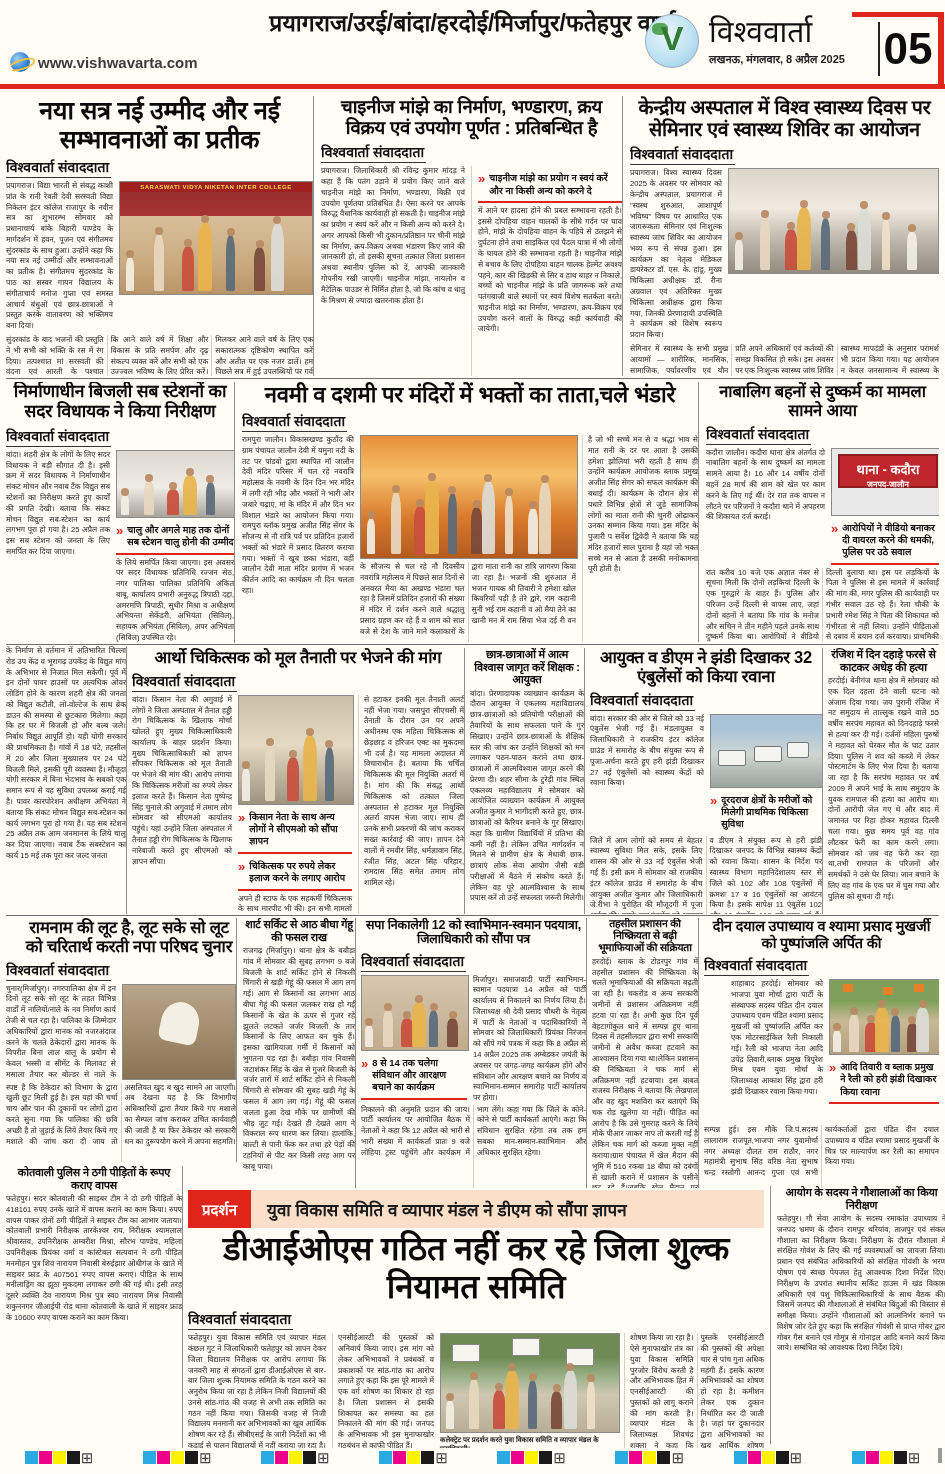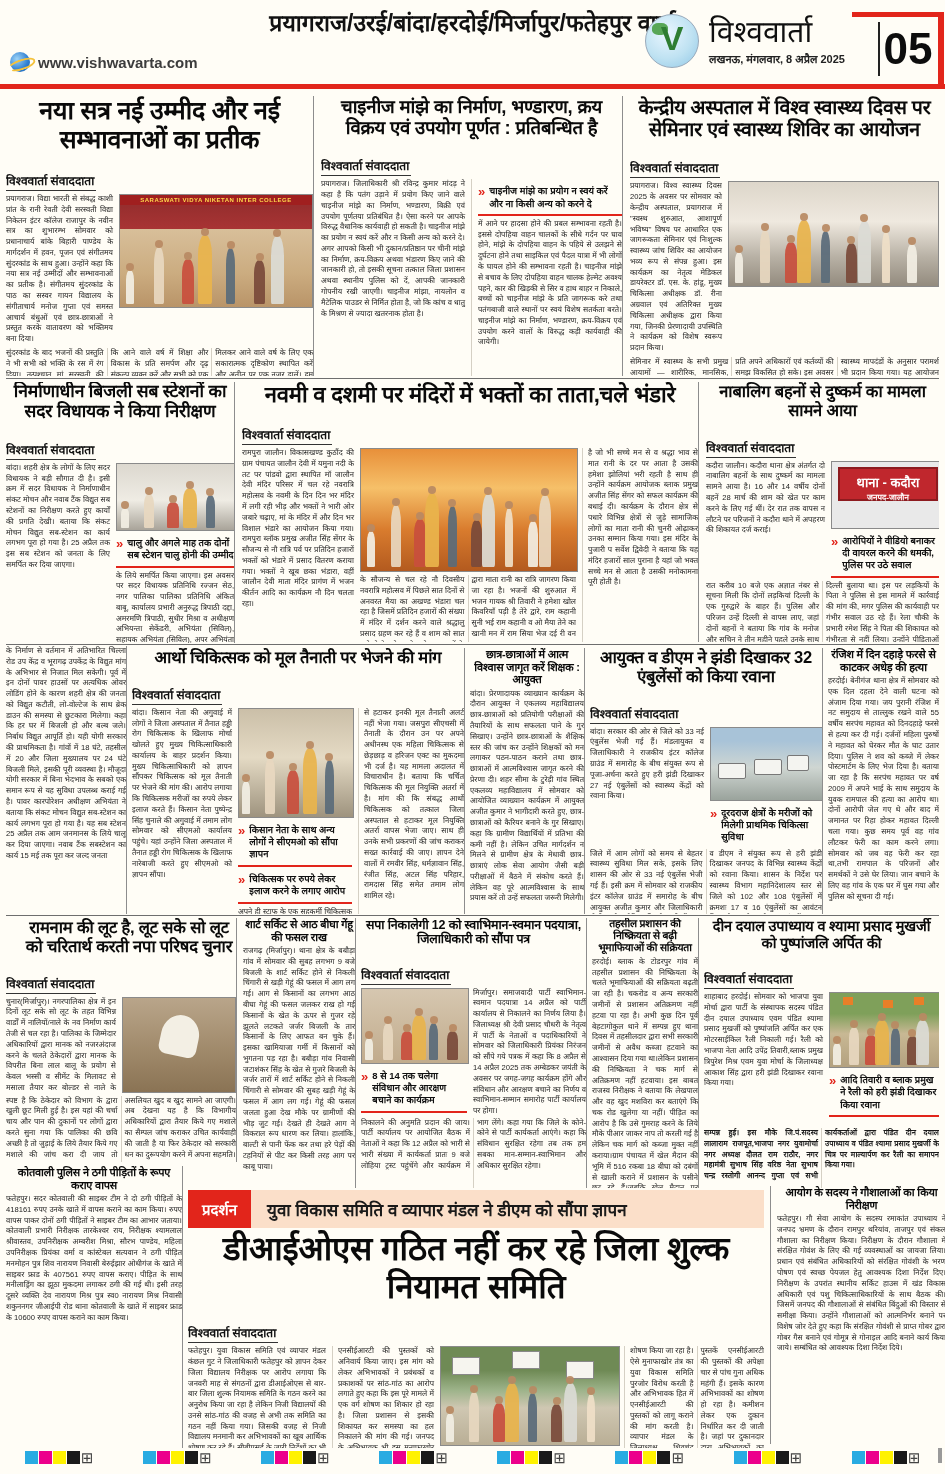--- a/index.html
+++ b/index.html
@@ -17,21 +17,21 @@
   .paper-name{font-size:30px;font-weight:normal;color:#101010;line-height:1;}
   .edition{font-size:11px;font-weight:bold;color:#222;margin-top:4px;}
   .pageno-box{position:absolute;left:878px;top:22px;width:56px;height:54px;border-left:2px solid #222;font-size:44px;font-weight:bold;text-align:center;line-height:54px;color:#0d0d0d;}
   .red-corner-v{position:absolute;left:938px;top:12px;width:6px;height:74px;background:#e2251b;}
   .red-corner-h{position:absolute;left:852px;top:12px;width:92px;height:5px;background:#e2251b;}
   .red-rule{position:absolute;left:0;top:84px;width:945px;height:5px;background:#e2251b;}
   
   .article{position:absolute;overflow:hidden;}
   .vr{border-right:1px solid #8d8d8d;}
   .hl{font-weight:bold;text-align:center;line-height:1.14;color:#0a0a0a;letter-spacing:-0.2px;}
-  .byline{font-weight:bold;font-size:12px;border-bottom:1px solid #333;width:fit-content;padding:1px 2px 1px 0;margin:18px 0 3px;color:#111;}
+  .byline{font-weight:bold;font-size:14px;border-bottom:1px solid #333;width:fit-content;padding:1px 2px 1px 0;margin:3px 0 3px;color:#111;}
   .bodytxt{font-size:7.6px;line-height:1.42;text-align:justify;color:#1c1c1c;}
   .cols2{column-count:2;column-gap:7px;column-rule:1px solid #d5d0c4;}
   .cols3{column-count:3;column-gap:7px;column-rule:1px solid #d5d0c4;}
   .row{display:flex;gap:6px;}
   .pullquote{font-weight:bold;font-size:9.5px;line-height:1.3;color:#101010;border-bottom:2px solid #e2251b;padding:3px 0 4px;margin:3px 0;text-align:left;display:flex;gap:4px;}
   .pq-mark{color:#e2251b;font-size:13px;font-weight:900;line-height:1;}
   .hr{position:absolute;height:1px;background:#6e6e6e;}
   
   .photo{position:relative;border:1px solid #8a8a8a;overflow:hidden;flex-shrink:0;}
   .pp{position:absolute;bottom:3%;border-radius:45% 45% 10% 10%/30% 30% 5% 5%;opacity:.92;}
@@ -338,41 +338,41 @@
 
   <div class="article vr" style="left:592px;top:918px;width:106px;height:270px;">
     <div class="hl hl-sm" style="font-size:10.5px;">तहसील प्रशासन की निष्क्रियता से बढ़ी भूमाफियाओं की सक्रियता</div>
     <div class="bodytxt" style="margin-top:3px;">हरदोई। ब्लाक के टोडरपुर गांव में तहसील प्रशासन की निष्क्रियता के चलते भूमाफियाओं की सक्रियता बढ़ती जा रही है। चकरोड व अन्य सरकारी जमीनों से प्रशासन अतिक्रमण नहीं हटवा पा रहा है। अभी कुछ दिन पूर्व बेहटागोकुल थाने में सम्पन्न हुए थाना दिवस में तहसीलदार द्वारा सभी सरकारी जमीनों से अवैध कब्जा हटवाने का आश्वासन दिया गया था।लेकिन प्रशासन की निष्क्रियता ने चक मार्ग से अतिक्रमण नहीं हटवाया। इस बाबत राजस्व निरीक्षक ने बताया कि लेखपाल और वह खुद मशविरा कर बताएंगे कि चक रोड खुलेगा या नहीं। पीड़ित का आरोप है कि उसे गुमराह करने के लिये मौके पीआर जाकर नाप तो करली गई है लेकिन चक मार्ग को कब्जा मुक्त नहीं कराया।ग्राम पंचायत में खेल मैदान की भूमि में 516 रकबा 18 बीघा को दबंगों से खाली कराने में प्रशासन के पसीने छूट रहे हैं।जबकि खेल मैदान पर काबिज दबंगों पर जुर्माना हो चुका है।</div>
   </div>
 
   <div class="article" style="left:704px;top:918px;width:235px;height:270px;">
     <div class="hl hl-a15">दीन दयाल उपाध्याय व श्यामा प्रसाद मुखर्जी को पुष्पांजलि अर्पित की</div>
     <div class="byline">विश्ववार्ता संवाददाता</div>
     <div class="row" style="height:132px;overflow:hidden;">
-      <div class="bodytxt" style="flex:1;">शाहाबाद हरदोई। सोमवार को भाजपा युवा मोर्चा द्वारा पार्टी के संस्थापक सदस्य पंडित दीन दयाल उपाध्याय एवम पंडित श्यामा प्रसाद मुखर्जी को पुष्पांजलि अर्पित कर एक मोटरसाईकिल रैली निकाली गई। रैली को भाजपा नेता आदि उपेंद्र तिवारी,ब्लाक प्रमुख त्रिपुरेश मिश्र एवम युवा मोर्चा के जिलाध्यक्ष आकाश सिंह द्वारा हरी झंडी दिखाकर रवाना किया गया।</div>
+      <div class="bodytxt" style="flex:1;margin-left:27px;">शाहाबाद हरदोई। सोमवार को भाजपा युवा मोर्चा द्वारा पार्टी के संस्थापक सदस्य पंडित दीन दयाल उपाध्याय एवम पंडित श्यामा प्रसाद मुखर्जी को पुष्पांजलि अर्पित कर एक मोटरसाईकिल रैली निकाली गई। रैली को भाजपा नेता आदि उपेंद्र तिवारी,ब्लाक प्रमुख त्रिपुरेश मिश्र एवम युवा मोर्चा के जिलाध्यक्ष आकाश सिंह द्वारा हरी झंडी दिखाकर रवाना किया गया।</div>
       <div style="width:110px;flex-shrink:0;">
         <div class="photo ph-rally" style="width:100%;height:74px;">
           <i class="flag" style="left:12%;"></i>
             <i class="flag" style="left:48%;top:10%;"></i>
             <i class="flag" style="left:76%;"></i>
         <i class="pp" style="left: 3%; width: 8px; height: 30%; background: rgb(243, 239, 228);"></i>
             <i class="pp" style="left: 17.5714%; width: 10px; height: 51%; background: rgb(232, 216, 192);"></i>
             <i class="pp" style="left: 32.1429%; width: 12px; height: 40%; background: rgb(201, 79, 61);"></i>
             <i class="pp" style="left: 40.7143%; width: 14px; height: 61%; background: rgb(233, 180, 76);"></i>
             <i class="pp" style="left: 55.2857%; width: 9px; height: 50%; background: rgb(90, 107, 122);"></i>
             <i class="pp" style="left: 69.8571%; width: 11px; height: 39%; background: rgb(122, 74, 58);"></i>
             <i class="pp" style="left: 78.4286%; width: 13px; height: 60%; background: rgb(220, 220, 214);"></i>
           </div>
         <div class="pullquote">
           <span class="pq-mark">»</span>
           <span>आदि तिवारी व ब्लाक प्रमुख ने रैली को हरी झंडी दिखाकर किया रवाना</span>
         </div>
       </div>
     </div>
-    <div class="bodytxt cols2" style="margin-top:4px;height:78px;overflow:hidden;font-weight:bold;">सम्पन्न हुई। इस मौके जि.पं.सदस्य लालाराम राजपूत,भाजपा नगर युवामोर्चा नगर अध्यक्ष दौलत राम राठौर, नगर महामंत्री सुभाष सिंह वरिष्ठ नेता सुभाष चन्द्र रस्तोगी आनन्द गुप्ता एवं सभी कार्यकर्ताओं द्वारा पंडित दीन दयाल उपाध्याय व पंडित श्यामा प्रसाद मुखर्जी के चित्र पर माल्यार्पण कर रैली का समापन किया गया।</div>
+    <div class="bodytxt cols2" style="margin-top:14px;height:78px;overflow:hidden;">सम्पन्न हुई। इस मौके जि.पं.सदस्य लालाराम राजपूत,भाजपा नगर युवामोर्चा नगर अध्यक्ष दौलत राम राठौर, नगर महामंत्री सुभाष सिंह वरिष्ठ नेता सुभाष चन्द्र रस्तोगी आनन्द गुप्ता एवं सभी कार्यकर्ताओं द्वारा पंडित दीन दयाल उपाध्याय व पंडित श्यामा प्रसाद मुखर्जी के चित्र पर माल्यार्पण कर रैली का समापन किया गया।</div>
   </div>
 
   <div class="article vr" style="left:6px;top:1166px;width:176px;height:282px;">
     <div class="hl hl-sm">कोतवाली पुलिस ने ठगी पीड़ितों के रूपए कराए वापस</div>
     <div class="bodytxt" style="margin-top:3px;">फतेहपुर। सदर कोतवाली की साइबर टीम ने दो ठगी पीड़ितों के 418161 रुपए उनके खाते में वापस कराने का काम किया। रुपए वापस पाकर दोनों ठगी पीड़ितों ने साइबर टीम का आभार जताया। कोतवाली प्रभारी निरीक्षक तारकेश्वर राय, निरीक्षक श्यामलाल श्रीवास्तव, उपनिरीक्षक अम्बरीश मिश्रा, सौरभ पाण्डेय, महिला उपनिरीक्षक प्रियंका वर्मा व कांस्टेबल सत्यवान ने ठगी पीड़ित मनमोहन पुत्र शिव नारायण निवासी बेरुईझार ओधीगंज के खाते में साइबर फ्राड के 407561 रुपए वापस कराए। पीड़ित के साथ मनीलाड्रिंग का झूठा मुकदमा लगाकर ठगी की गई थी। इसी तरह दूसरे व्यक्ति देव नारायण मिश्र पुत्र स्व0 नारायण मिश्र निवासी शकुननगर जीआईपी रोड थाना कोतवाली के खाते में साइबर फ्राड के 10600 रुपए वापस कराने का काम किया।</div>
   </div>
 
   <div class="banner" style="left:188px;top:1190px;width:576px;height:38px;">
     <div class="banner-label">प्रदर्शन</div>
     <div class="banner-strip">युवा विकास समिति व व्यापार मंडल ने डीएम को सौंपा ज्ञापन</div>

